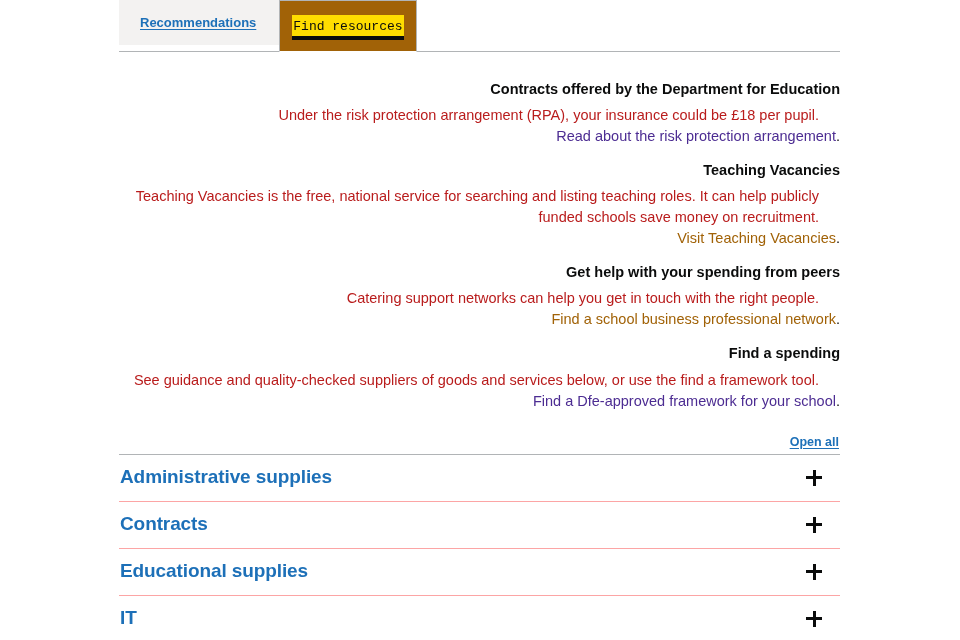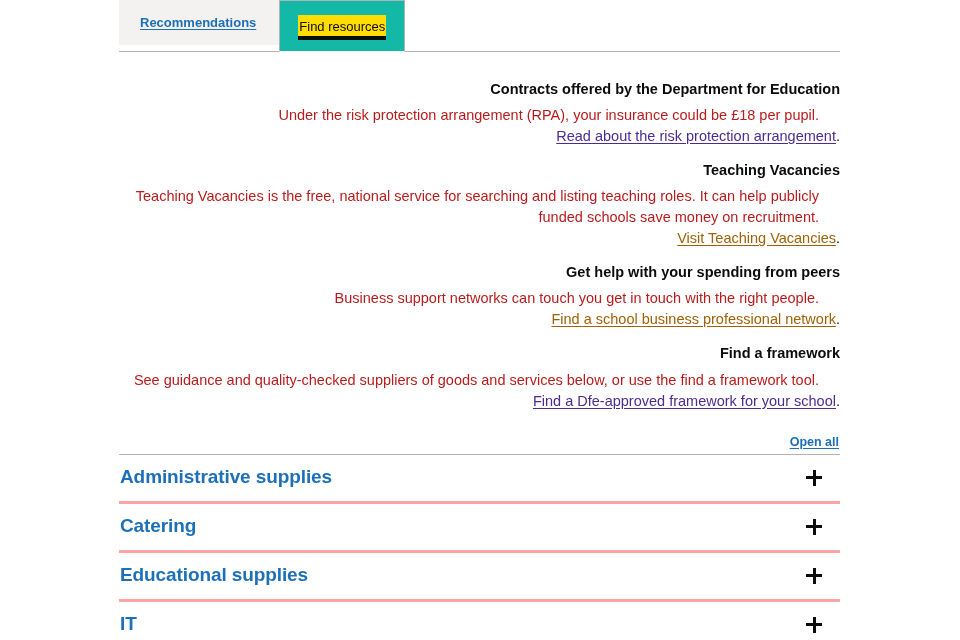--- a/index.html
+++ b/index.html
@@ -66,28 +66,29 @@
     border: 1px solid transparent;
   }
   .tab-inactive .tab-link {
     color: #1d70b8;
     font-weight: bold;
     text-decoration: underline;
     text-underline-offset: 2px;
     cursor: pointer;
   }
   .tab-active {
-    background: #14b8a6;
+    background: #a16207;
     border: 1px solid #b1b4b6;
     border-bottom: 1px solid #ffffff;
-    padding: 0 18px;
+    padding: 0 12px;
     height: 52px;
     margin-bottom: 0;
     position: relative;
     z-index: 3;
+    font-family: Liberation Mono, monospace;
   }
   .tab-active .tab-link-focus {
     display: inline-block;
     background: #ffdd00;
     color: #0b0c0c;
     box-shadow: 0 -2px #ffdd00, 0 4px #0b0c0c;
     font-weight: normal;
     text-decoration: none;
     padding: 0 1px;
     line-height: 19px;
@@ -121,21 +122,20 @@
     color: #b91c1c;
     max-width: 700px;
   }
   .rb-linkline {
     font-size: 14.5px;
     line-height: 21px;
     margin: 0;
     color: #0b0c0c;
   }
   a.gov-link {
-    text-decoration: underline;
     text-underline-offset: 2px;
     cursor: pointer;
   }
   a.link-blue { color: #a16207; }
   a.link-visited { color: #4c2c92; }
 
   
   .open-all-row {
     text-align: right;
     margin-top: 20px;
@@ -149,21 +149,21 @@
     text-underline-offset: 2px;
     cursor: pointer;
     font-weight: bold;
   }
 
   
   .accordion {
     border-top: 1px solid #b1b4b6;
   }
   .accordion-section {
-    border-bottom: 3px solid #fca5a5;
+    border-bottom: 1px solid #fca5a5;
   }
   .accordion-header {
     display: flex;
     align-items: center;
     justify-content: space-between;
     height: 46px;
     padding: 0 2px 0 1px;
     cursor: pointer;
     background: #ffffff;
   }
@@ -222,46 +222,46 @@
     </div>
 
     <div class="resource-block">
       <h2 class="rb-heading">Teaching Vacancies</h2>
       <p class="rb-body">Teaching Vacancies is the free, national service for searching and listing teaching roles. It can help publicly funded schools save money on recruitment.</p>
       <p class="rb-linkline"><a class="gov-link link-blue">Visit Teaching Vacancies</a><span>.</span></p>
     </div>
 
     <div class="resource-block">
       <h2 class="rb-heading">Get help with your spending from peers</h2>
-      <p class="rb-body">Business support networks can touch you get in touch with the right people.</p>
+      <p class="rb-body">Catering support networks can help you get in touch with the right people.</p>
       <p class="rb-linkline"><a class="gov-link link-blue">Find a school business professional network</a><span>.</span></p>
     </div>
 
     <div class="resource-block">
-      <h2 class="rb-heading">Find a framework</h2>
+      <h2 class="rb-heading">Find a spending</h2>
       <p class="rb-body">See guidance and quality-checked suppliers of goods and services below, or use the find a framework tool.</p>
       <p class="rb-linkline"><a class="gov-link link-visited">Find a Dfe-approved framework for your school</a><span>.</span></p>
     </div>
 
     <div class="open-all-row">
       <span class="open-all">Open all</span>
     </div>
 
     <div class="accordion">
 
       <div class="accordion-section">
         <div class="accordion-header">
           <span class="accordion-title">Administrative supplies</span>
           <span class="accordion-toggle"></span>
         </div>
       </div>
 
       <div class="accordion-section">
         <div class="accordion-header">
-          <span class="accordion-title">Catering</span>
+          <span class="accordion-title">Contracts</span>
           <span class="accordion-toggle"></span>
         </div>
       </div>
 
       <div class="accordion-section">
         <div class="accordion-header">
           <span class="accordion-title">Educational supplies</span>
           <span class="accordion-toggle"></span>
         </div>
       </div>

